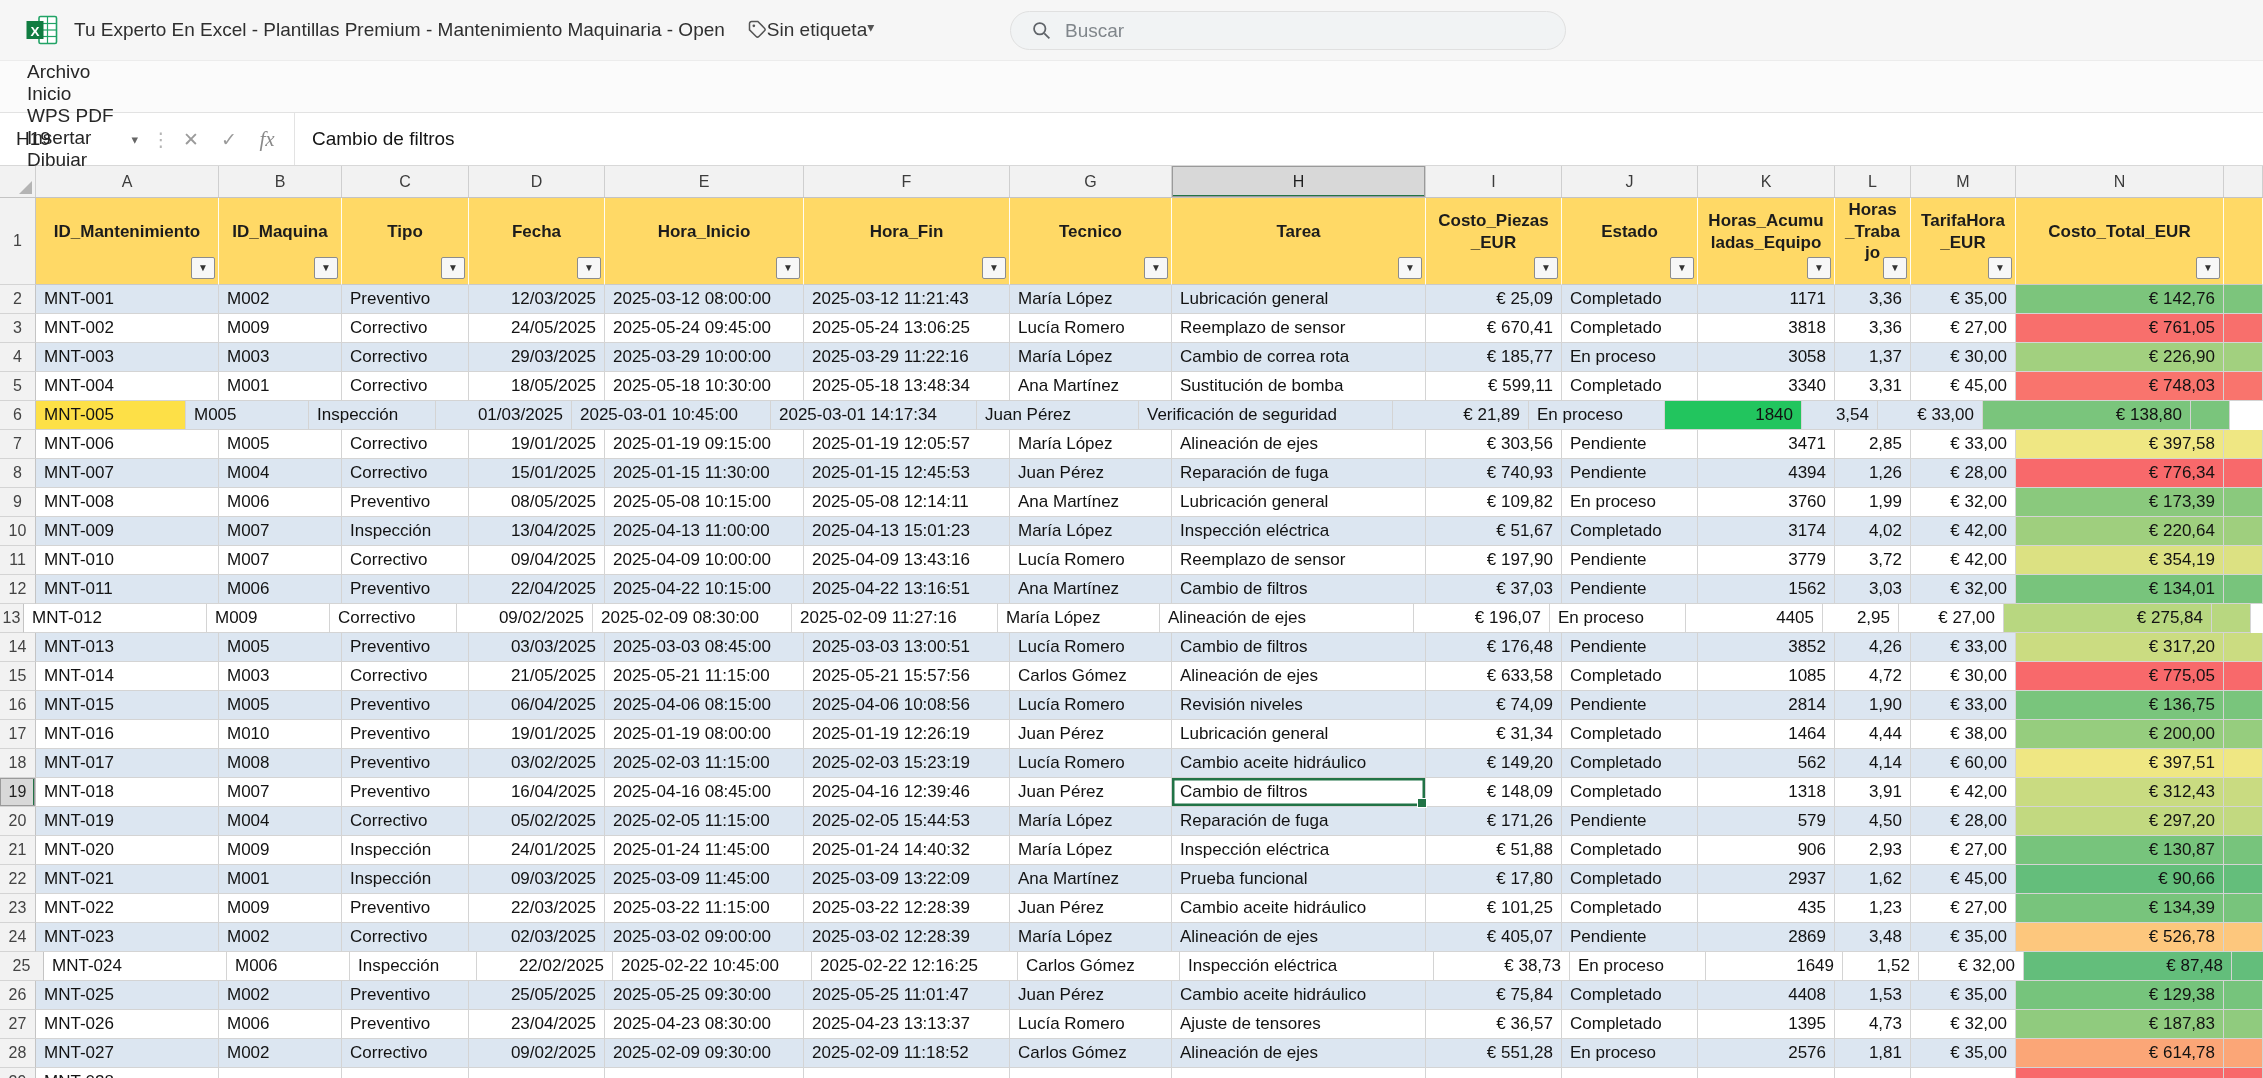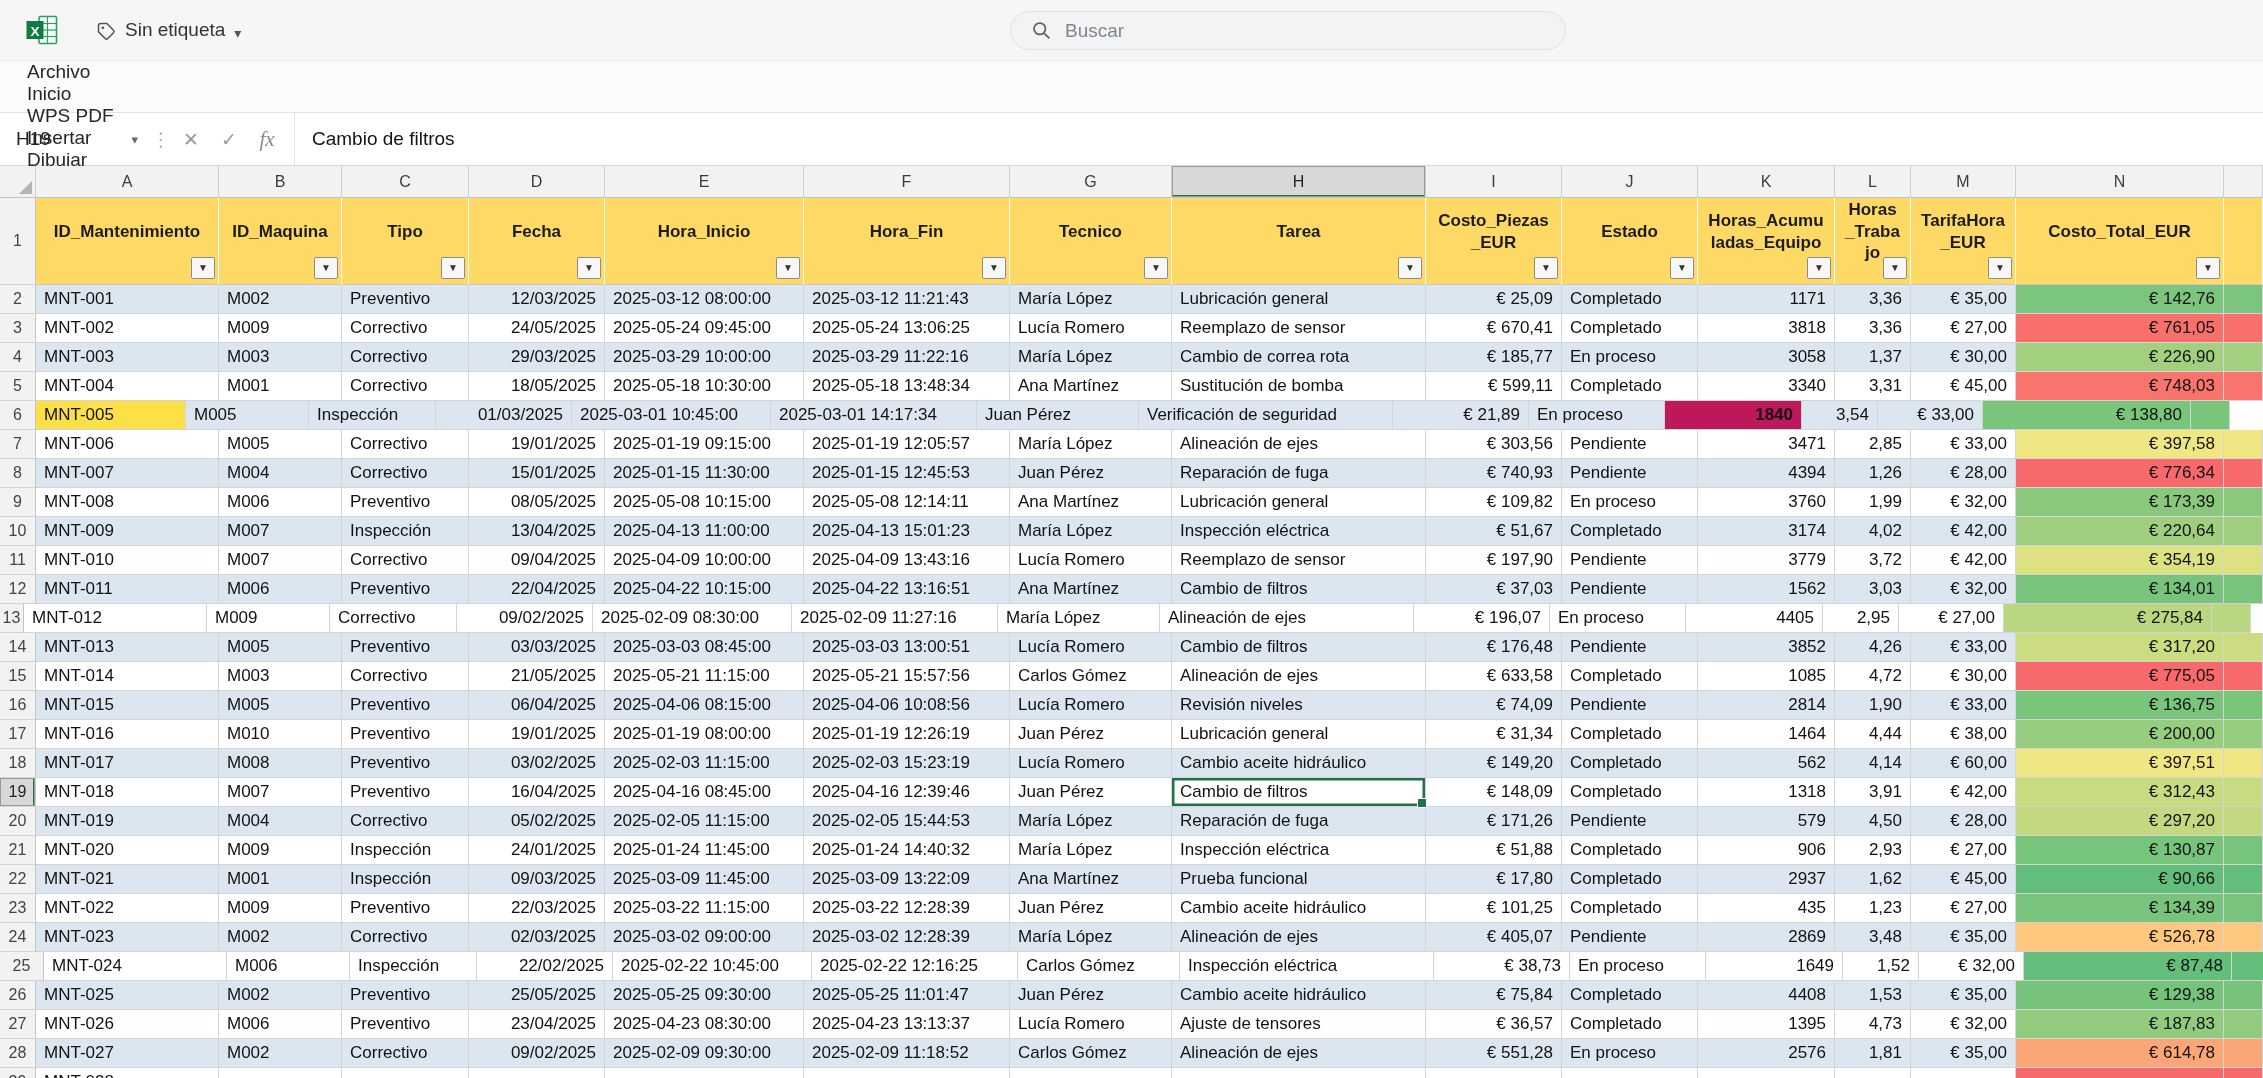--- a/index.html
+++ b/index.html
@@ -5,21 +5,21 @@
   * { margin:0; padding:0; box-sizing:border-box; }
   html,body { background:#e9e9e9; }
   body { font-family:"Liberation Sans","DejaVu Sans",sans-serif; }
   .app { position:relative; width:2263px; height:1078px; background:#fff; overflow:hidden; }
 
   
   .titlebar { height:61px; background:#f6f6f6; border-bottom:1px solid #ececec;
               display:flex; align-items:center; padding:0 26px; position:relative; }
   .xl-logo { width:32px; height:32px; flex:none; margin-right:16px; }
   .title-text { font-size:19px; color:#2f2f2f; white-space:nowrap; }
-  .tag-ctl { display:flex; align-items:flex-end; gap:9px; margin-left:22px; font-size:19px; color:#333; cursor:default; }
+  .tag-ctl { display:flex; align-items:flex-start; margin-left:22px; font-size:19px; color:#333; cursor:default; }
   .tag-ctl .chev { font-size:14px; color:#555; }
   .searchbox { position:absolute; left:1010px; top:11px; width:556px; height:39px;
                background:#f1f3f4; border:1px solid #e0e0e0; border-radius:20px;
                display:flex; align-items:center; gap:13px; padding:0 20px;
                font-size:19px; color:#80868b; }
 
   
   .ribbon { height:52px; background:#fbfbfb; border-bottom:1px solid #e2e2e2;
             display:flex; align-items:stretch; padding:0 12px; font-size:19px; color:#262626;flex-direction:column; }
   .rtab { display:flex; align-items:center; padding:0 15px; white-space:nowrap; cursor:default; }
@@ -82,20 +82,21 @@
   <div class="titlebar">
     <svg class="xl-logo" viewBox="0 0 32 32">
       <rect x="13" y="2.5" width="17.5" height="27" rx="1.5" fill="#ffffff" stroke="#21a366" stroke-width="1.6"></rect>
       <line x1="13" y1="9.5" x2="30" y2="9.5" stroke="#21a366" stroke-width="1.2"></line>
       <line x1="13" y1="16" x2="30" y2="16" stroke="#21a366" stroke-width="1.2"></line>
       <line x1="13" y1="22.5" x2="30" y2="22.5" stroke="#21a366" stroke-width="1.2"></line>
       <line x1="21.5" y1="2.5" x2="21.5" y2="29.5" stroke="#21a366" stroke-width="1.2"></line>
       <rect x="0.5" y="7" width="17" height="18" fill="#107c41"></rect>
       <text x="9" y="21.5" font-size="13.5" font-weight="bold" fill="#ffffff" text-anchor="middle" font-family="Liberation Sans, sans-serif">X</text>
     </svg>
+    <span class="title-text">Tu Experto En Excel - Plantillas Premium - Mantenimiento Maquinaria - Open</span>
     <div class="tag-ctl">
       <svg width="20" height="20" viewBox="0 0 24 24">
         <path d="M21 11l-8-8H5.5A2.5 2.5 0 0 0 3 5.5V13l8 8a2.3 2.3 0 0 0 3.2 0l6.8-6.8a2.3 2.3 0 0 0 0-3.2z" fill="none" stroke="#555" stroke-width="1.8"></path>
         <circle cx="8.2" cy="8.2" r="1.6" fill="#555"></circle>
       </svg>
       <span>Sin etiqueta</span>
       <span class="chev">▾</span>
     </div>
     <div class="searchbox">
       <svg width="21" height="21" viewBox="0 0 24 24">
@@ -327,21 +328,21 @@
         <div class="dcell al" style="width: 150px; background: #fde047; text-align: center;">MNT-005</div>
         <div class="dcell al" style="width: 123px; background: rgb(220, 230, 241);">M005</div>
         <div class="dcell al" style="width: 127px; background: rgb(220, 230, 241);">Inspección</div>
         <div class="dcell ar" style="width: 136px; background: rgb(220, 230, 241);">01/03/2025</div>
         <div class="dcell al" style="width: 199px; background: rgb(220, 230, 241);">2025-03-01 10:45:00</div>
         <div class="dcell al" style="width: 206px; background: rgb(220, 230, 241);">2025-03-01 14:17:34</div>
         <div class="dcell al" style="width: 162px; background: rgb(220, 230, 241);">Juan Pérez</div>
         <div class="dcell al" style="width: 254px; background: rgb(220, 230, 241);">Verificación de seguridad</div>
         <div class="dcell ar" style="width: 136px; background: rgb(220, 230, 241);">€ 21,89</div>
         <div class="dcell al" style="width: 136px; background: rgb(220, 230, 241);">En proceso</div>
-        <div class="dcell ar" style="width: 137px; background: #be185d; font-weight: bold;">1840</div>
+        <div class="dcell ar" style="width: 137px; background: #22c55e;">1840</div>
         <div class="dcell ar" style="width: 76px; background: rgb(220, 230, 241);">3,54</div>
         <div class="dcell ar" style="width: 105px; background: rgb(220, 230, 241);">€ 33,00</div>
         <div class="dcell ar" style="width: 208px; background: rgb(122, 197, 124);">€ 138,80</div>
         <div class="dcell" style="width: 39px; background: rgb(122, 197, 124);"></div>
       </div>
       <div class="drow">
         <div class="gutter" style="width: 36px;">7</div>
         <div class="dcell al" style="width: 183px;">MNT-006</div>
         <div class="dcell al" style="width: 123px;">M005</div>
         <div class="dcell al" style="width: 127px;">Correctivo</div>

